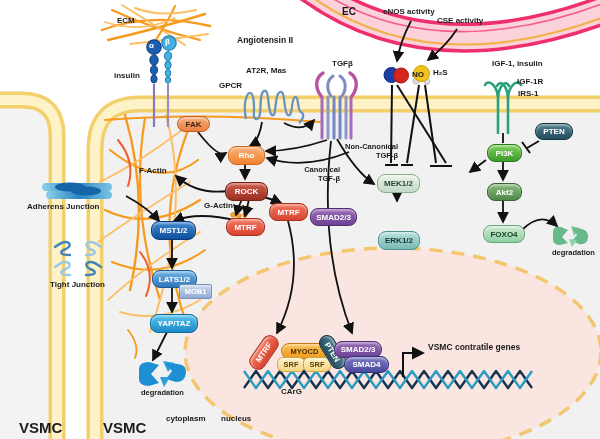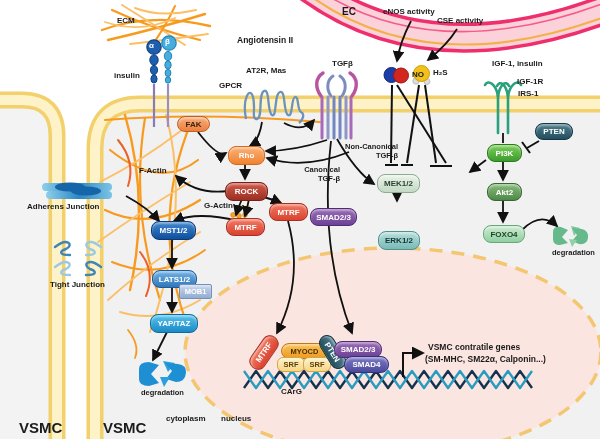--- a/index.html
+++ b/index.html
@@ -267,21 +267,20 @@
 <div class="lbl" style="left:27px;top:202px">Adherens Junction</div>
 <div class="lbl" style="left:50px;top:280px">Tight Junction</div>
 <div class="lbl sm" style="left:141px;top:389px">degradation</div>
 <div class="lbl sm" style="left:552px;top:249px">degradation</div>
 <div class="lbl" style="left:281px;top:387px">CArG</div>
 <div class="lbl" style="left:166px;top:414px">cytoplasm</div>
 <div class="lbl" style="left:221px;top:414px">nucleus</div>
 <div class="lbl med" style="left:19px;top:419px">VSMC</div>
 <div class="lbl med" style="left:103px;top:419px">VSMC</div>
 <div class="lbl" style="left:428px;top:343px;font-size:8.5px">VSMC contratile genes</div>
-<div class="lbl" style="left:425px;top:355px;font-size:8.5px">(SM-MHC, SM22α, Calponin...)</div>
 
 <div class="nd c-fak" style="left:177px;top:116px;width:31px;height:14px">FAK</div>
 <div class="nd c-orange" style="left:228px;top:146px;width:35px;height:17px">Rho</div>
 <div class="nd c-darkred" style="left:225px;top:182px;width:41px;height:17px">ROCK</div>
 <div class="nd c-red" style="left:226px;top:218px;width:37px;height:16px">MTRF</div>
 <div class="nd c-red" style="left:269px;top:203px;width:37px;height:16px">MTRF</div>
 <div class="nd c-purple" style="left:310px;top:208px;width:45px;height:16px">SMAD2/3</div>
 <div class="nd c-palegreen" style="left:377px;top:174px;width:41px;height:17px">MEK1/2</div>
 <div class="nd c-teal" style="left:378px;top:203px;width:40px;height:17px">ERK1/2</div>
 <div class="nd c-slate" style="left:535px;top:123px;width:36px;height:15px">PTEN</div>

